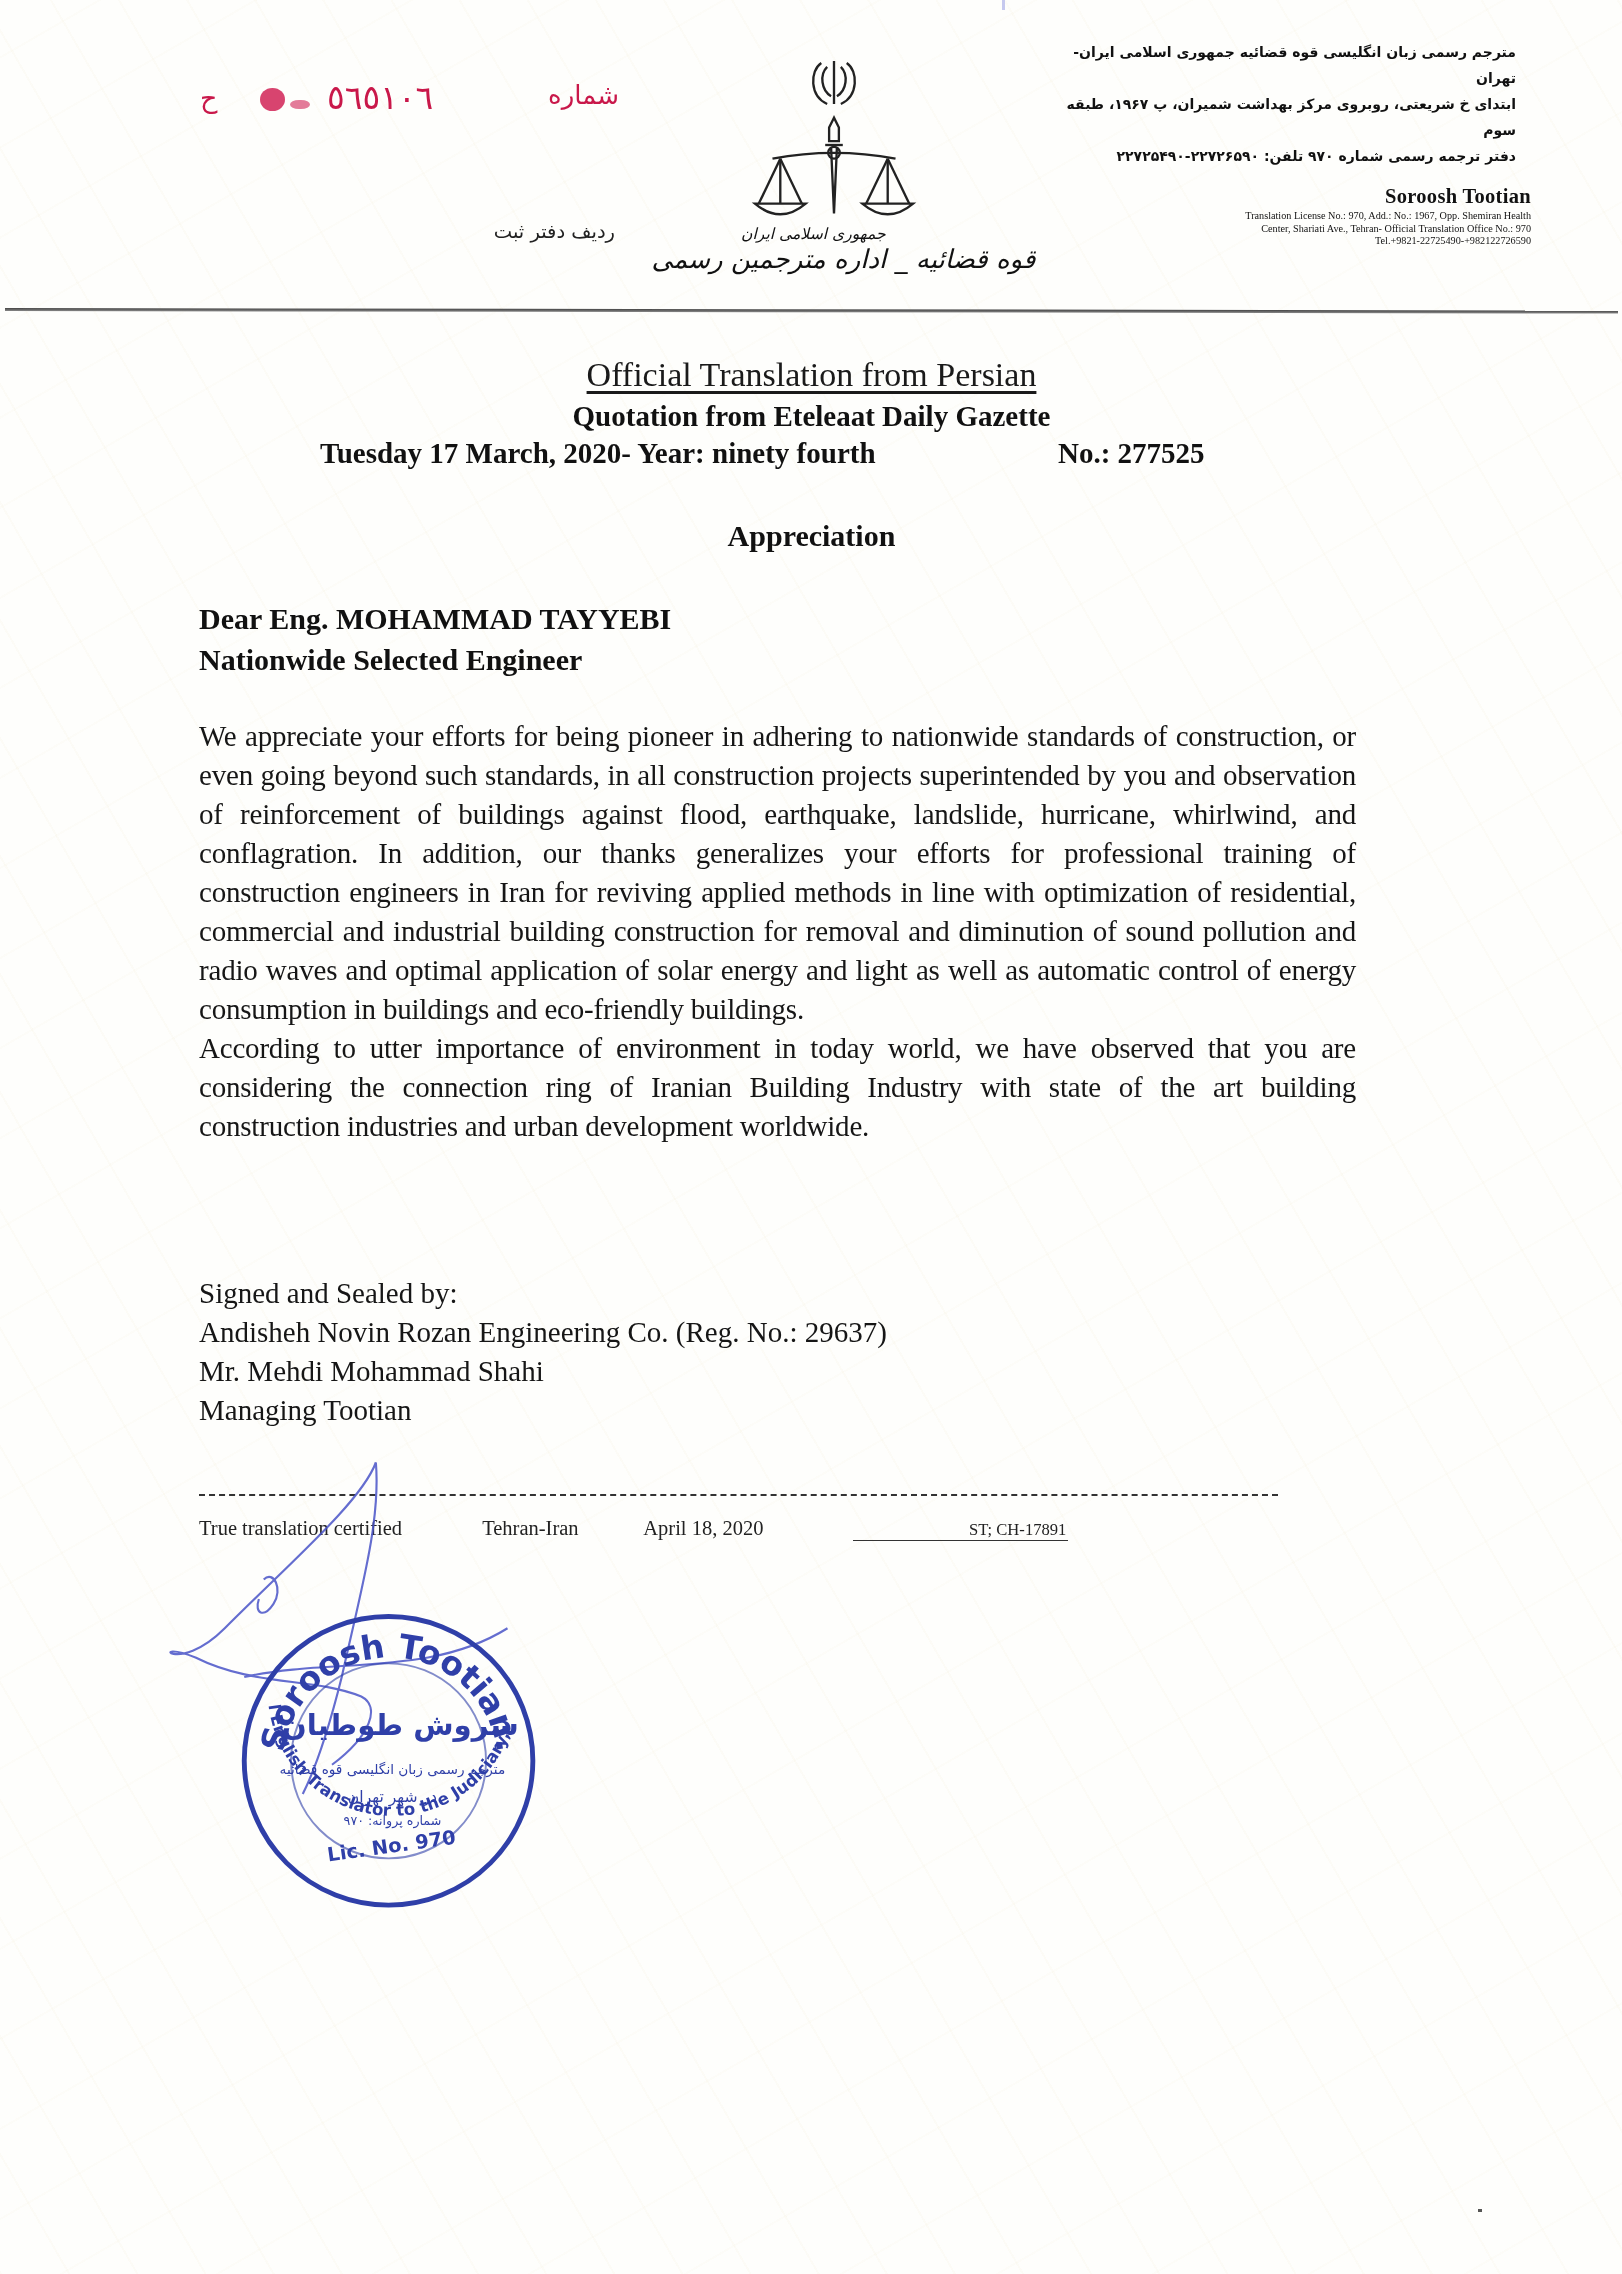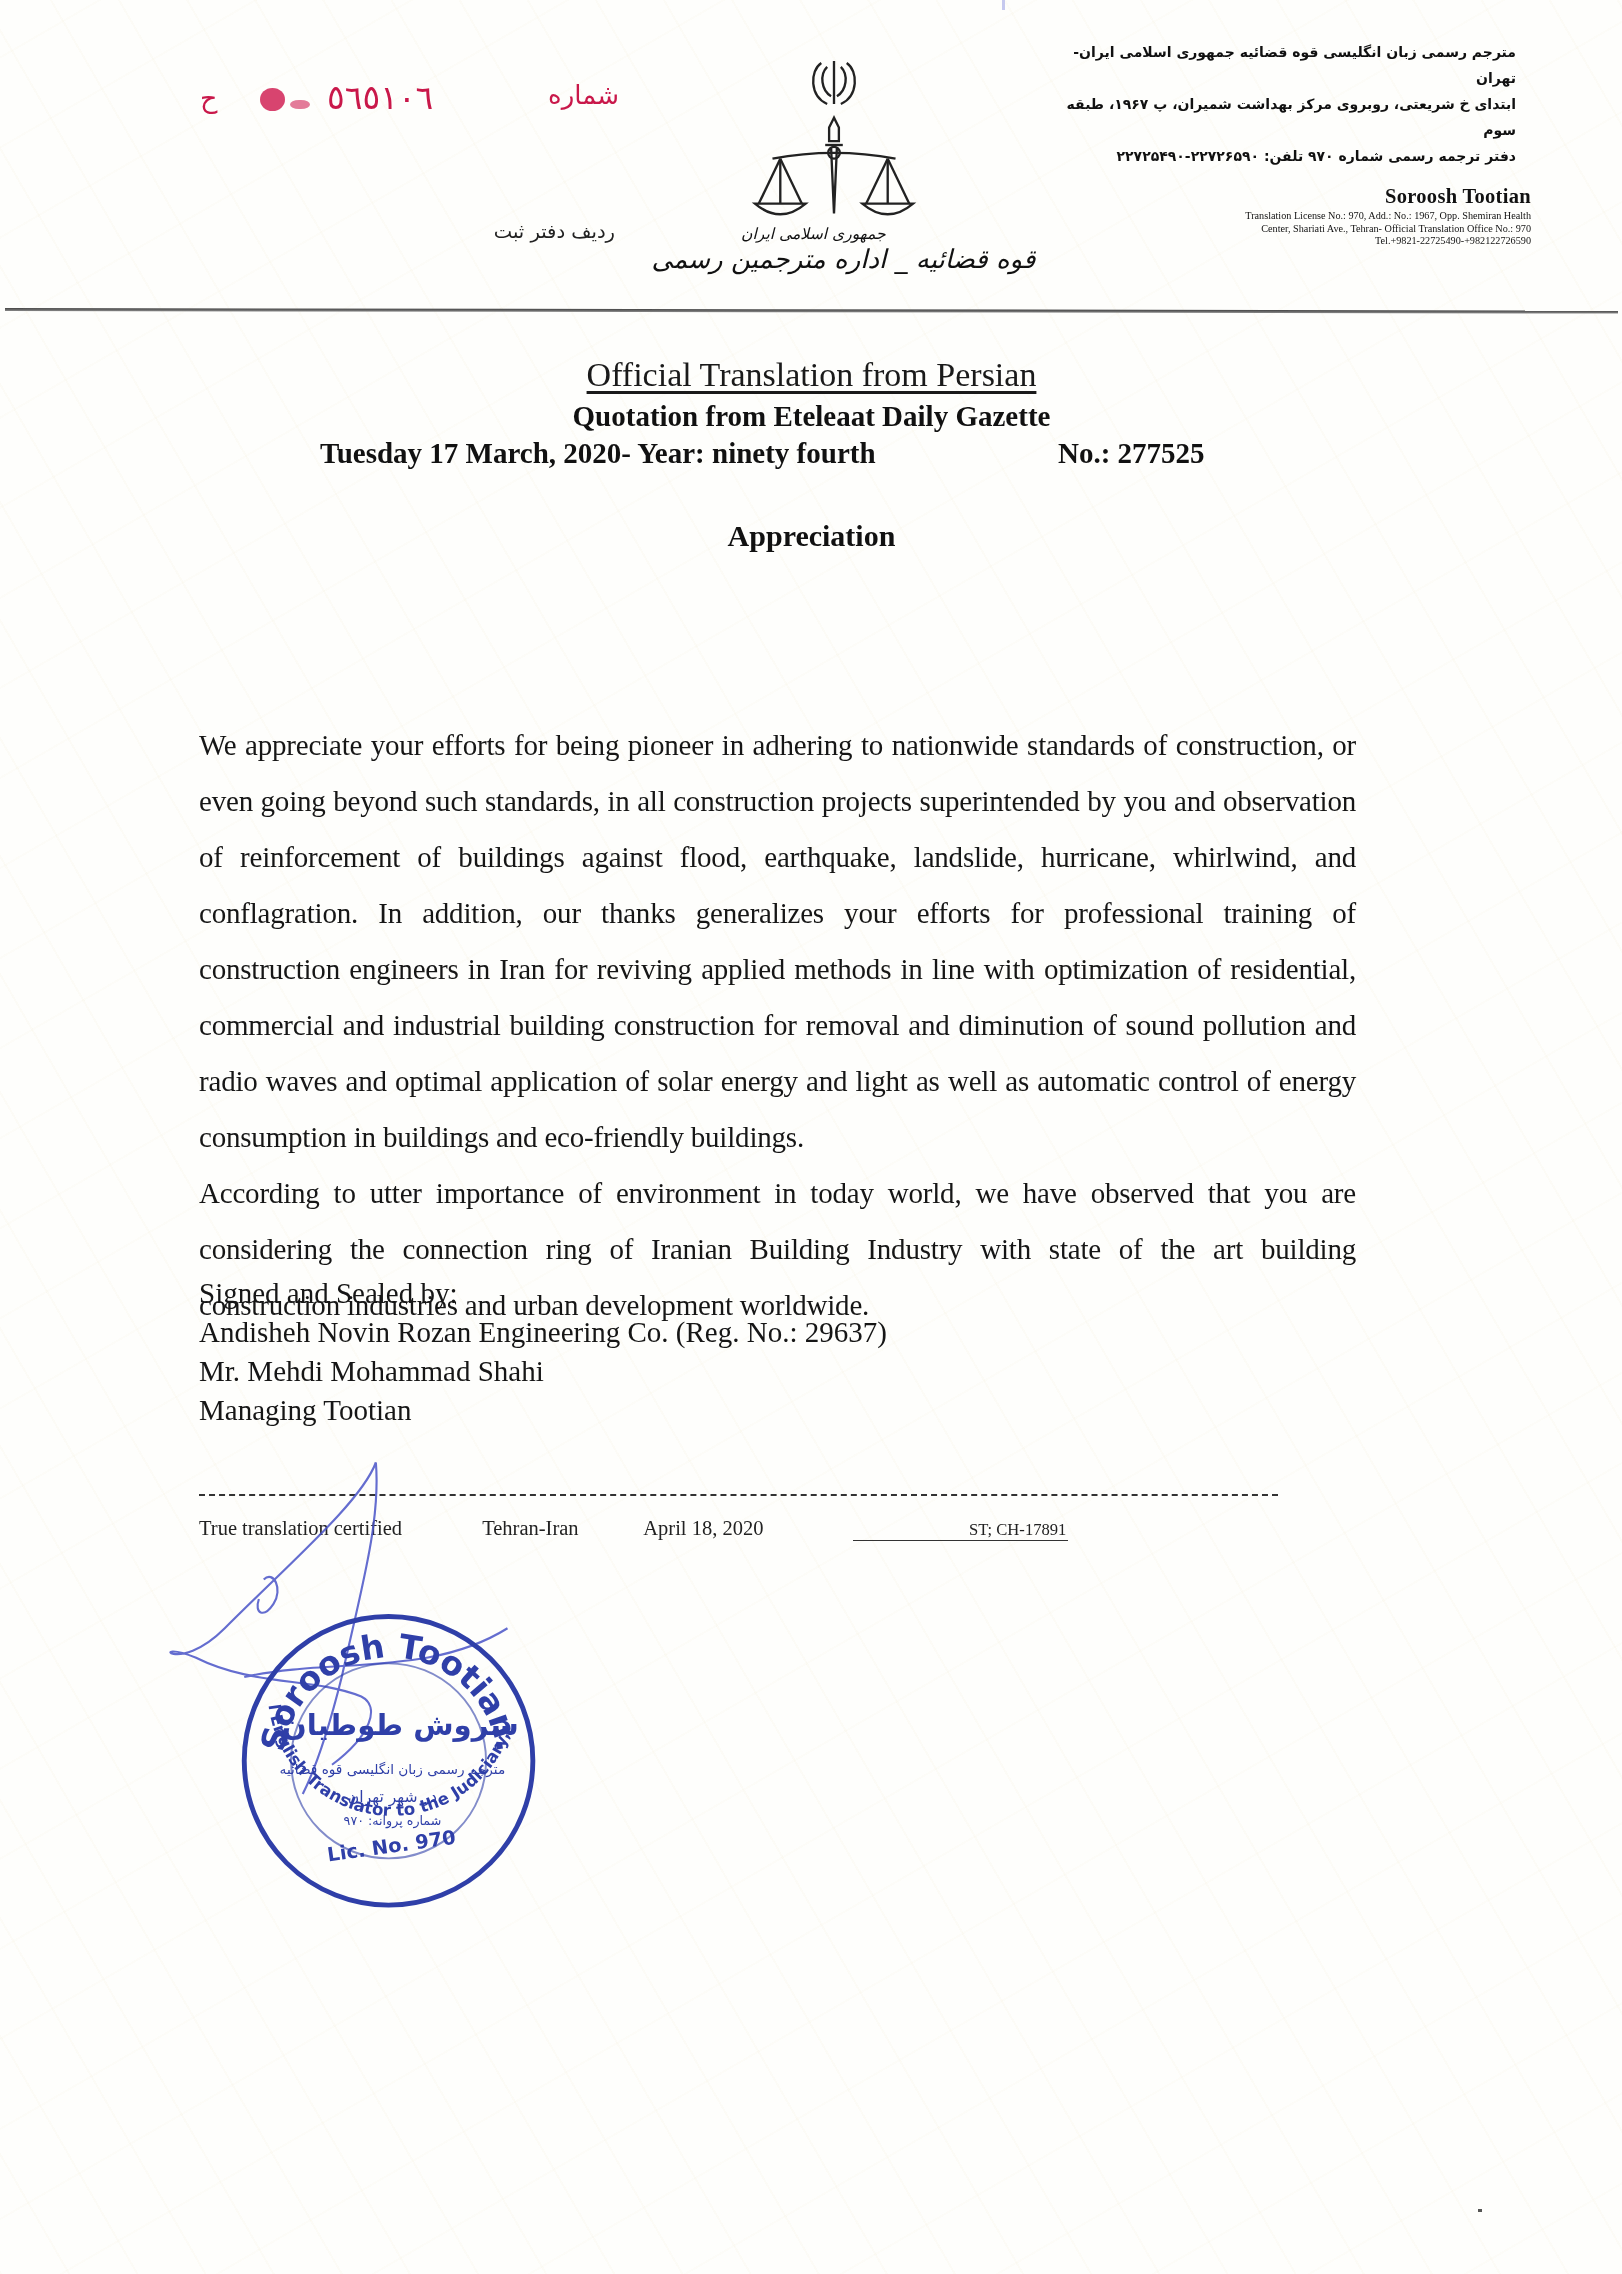--- a/index.html
+++ b/index.html
@@ -49,21 +49,21 @@
   
   .title-block { position: absolute; left: 0; top: 353px; width: 1623px; text-align: center; }
   .doc-title { font-size: 34px; line-height: 43px; text-decoration: underline; text-underline-offset: 4.9px; font-weight: normal; color: #1a1a1a; }
   .doc-subtitle { font-size: 29px; line-height: 41px; font-weight: bold; color: #111; }
   .doc-date-row { position: absolute; left: 320px; top: 437px; font-size: 29px; font-weight: bold; white-space: nowrap; }
   .doc-number { position: absolute; left: 1058px; top: 437px; font-size: 29px; font-weight: bold; white-space: nowrap; }
   .doc-heading { position: absolute; left: 0; top: 519px; width: 1623px; text-align: center; font-size: 30px; font-weight: bold; }
 
   .salutation { position: absolute; left: 199px; top: 598px; font-size: 30px; font-weight: bold; line-height: 41px; }
 
-  .body-text { position: absolute; left: 199px; top: 717px; width: 1157px; font-size: 29px; line-height: 56px;
+  .body-text { position: absolute; left: 199px; top: 717px; width: 1157px; font-size: 29px; line-height: 39px;
     text-align: justify; color: #161616; letter-spacing: -0.2px; }
   .body-text p { margin: 0; }
 
   .signoff { position: absolute; left: 199px; top: 1274px; font-size: 29px; line-height: 39px; color: #161616; }
 
   .dash-rule { position: absolute; left: 199px; top: 1494px; width: 1079px; height: 0; border-top: 2px dashed #333; }
 
   .cert-row { position: absolute; left: 199px; top: 1517px; font-size: 20.5px; color: #222; white-space: nowrap; }
   .cert-row span { display: inline-block; }
   .cert-row .c1 { width: 278px; }
@@ -136,20 +136,24 @@
   <div class="hdr-rule"></div>
 
   <div class="title-block">
     <div class="doc-title">Official Translation from Persian</div>
     <div class="doc-subtitle">Quotation from Eteleaat Daily Gazette</div>
   </div>
   <div class="doc-date-row">Tuesday 17 March, 2020- Year: ninety fourth</div>
   <div class="doc-number">No.: 277525</div>
   <div class="doc-heading">Appreciation</div>
 
+  <div class="salutation">
+    <div>Dear Eng. MOHAMMAD TAYYEBI</div>
+    <div>Nationwide Selected Engineer</div>
+  </div>
 
   <div class="body-text">
     <p>We appreciate your efforts for being pioneer in adhering to nationwide standards of construction, or even going beyond such standards, in all construction projects superintended by you and observation of reinforcement of buildings against flood, earthquake, landslide, hurricane, whirlwind, and conflagration. In addition, our thanks generalizes your efforts for professional training of construction engineers in Iran for reviving applied methods in line with optimization of residential, commercial and industrial building construction for removal and diminution of sound pollution and radio waves and optimal application of solar energy and light as well as automatic control of energy consumption in buildings and eco-friendly buildings.</p>
     <p>According to utter importance of environment in today world, we have observed that you are considering the connection ring of Iranian Building Industry with state of the art building construction industries and urban development worldwide.</p>
   </div>
 
   <div class="signoff">
     <div>Signed and Sealed by:</div>
     <div>Andisheh Novin Rozan Engineering Co. (Reg. No.: 29637)</div>
     <div>Mr. Mehdi Mohammad Shahi</div>

